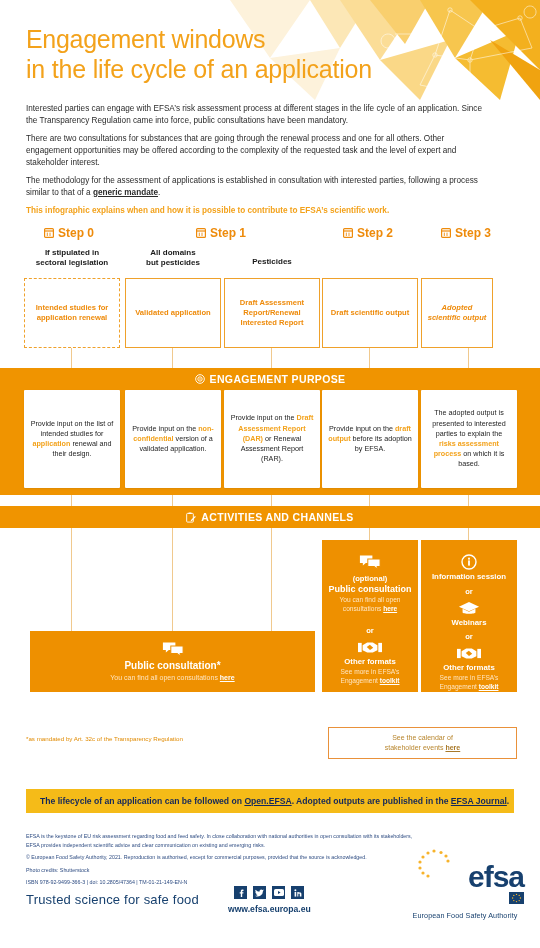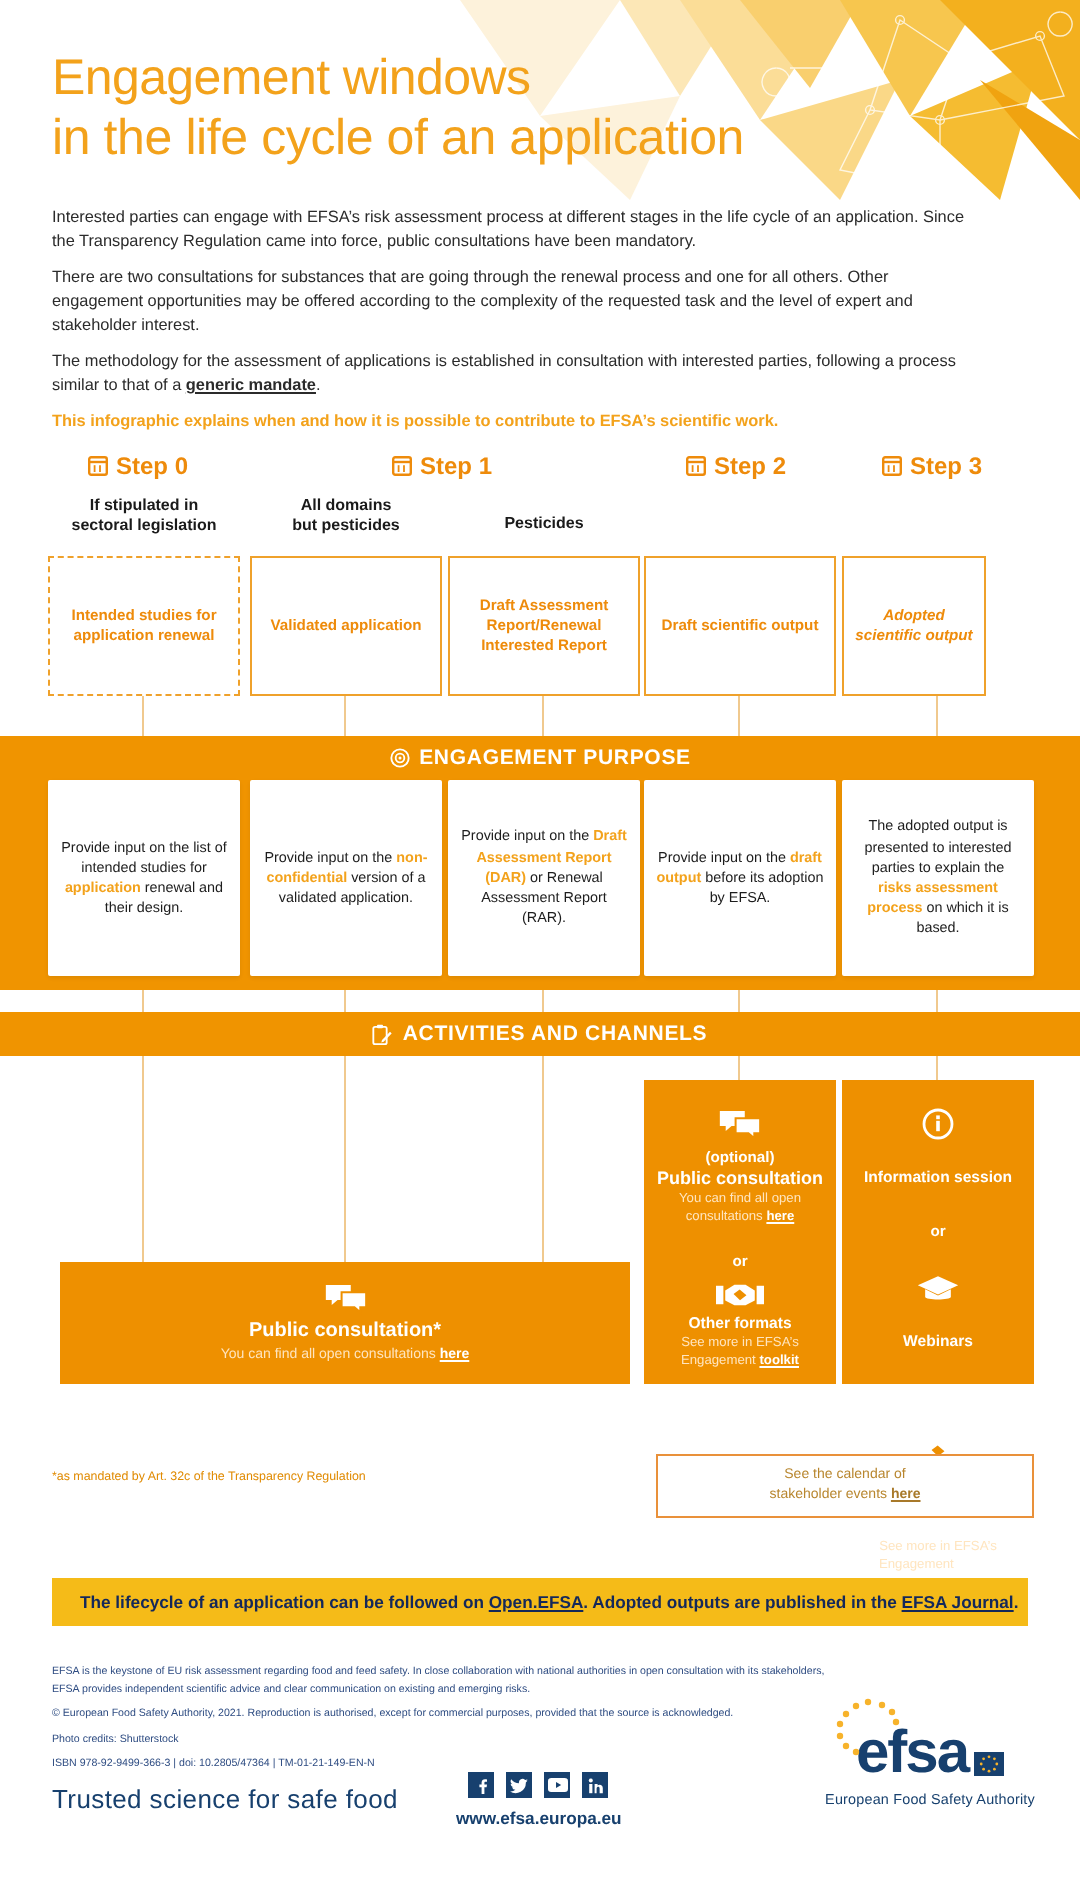--- a/index.html
+++ b/index.html
@@ -320,21 +320,21 @@
             <rect x="0" y="3" width="4" height="10" fill="#fff"></rect>
             <rect x="22" y="3" width="4" height="10" fill="#fff"></rect>
             <path d="M5 5.5 L10 2.5 L16 2.5 L21 5.5 L21 11 L16 13.5 L10 13.5 L5 11 Z" fill="#fff"></path>
             <path d="M9.5 7.5 L12.8 5 L16.5 8.2 L13 10.8 Z" fill="#EE9000"></path>
           </svg>
       </div>
       <div class="small-ttl">Other formats</div>
       <div class="sub"><span>See more in EFSA’s Engagement </span><b>toolkit</b></div>
     </div>
 
-    <div class="obox" style="left:421px; top:12px; width:96px; height:152px; justify-content:flex-start; padding-top:14px;gap:12px;">
+    <div class="obox" style="left:421px; top:12px; width:96px; height:152px; justify-content:flex-start; padding-top:14px;">
       <div class="icon-w">
         <svg width="16" height="16" viewBox="0 0 16 16">
             <circle cx="8" cy="8" r="7" fill="none" stroke="#fff" stroke-width="1.4"></circle>
             <rect x="7.1" y="6.4" width="1.8" height="5.2" fill="#fff"></rect>
             <rect x="7.1" y="3.7" width="1.8" height="1.9" fill="#fff"></rect>
           </svg>
       </div>
       <div class="small-ttl">Information session</div>
       <div class="orword">or</div>
       <div class="icon-w">
@@ -413,21 +413,21 @@
           <svg width="8" height="8" viewBox="0 0 8 8">
             <rect x="0.6" y="3" width="1.6" height="4.6" fill="#fff"></rect>
             <circle cx="1.4" cy="1.3" r="1" fill="#fff"></circle>
             <path d="M3.3 3h1.5v.7a1.6 1.6 0 0 1 2.6 1.3v2.6H5.8V5.3c0-.6-.3-.9-.7-.9s-.8.3-.8.9v2.3H3.3Z" fill="#fff"></path>
           </svg>
         </div>
     </div>
     <div class="weburl">www.efsa.europa.eu</div>
 
     <div class="logo">
-      <div style="position:relative; display:flex; align-items:flex-end; justify-content:center;">
+      <div style="position:relative; display:flex; align-items:flex-end; justify-content:center;flex-direction:column;">
         <svg class="stars" width="46" height="34" viewBox="0 0 46 34">
           <g fill="#F7B32B">
             <circle cx="26" cy="3" r="1.6"></circle>
               <circle cx="33" cy="4.5" r="1.6"></circle>
             <circle cx="38" cy="8" r="1.6"></circle>
               <circle cx="40" cy="13" r="1.6"></circle>
             <circle cx="20" cy="5" r="1.6"></circle>
               <circle cx="15" cy="9" r="1.6"></circle>
             <circle cx="12" cy="14" r="1.6"></circle>
               <circle cx="12" cy="20" r="1.6"></circle>

